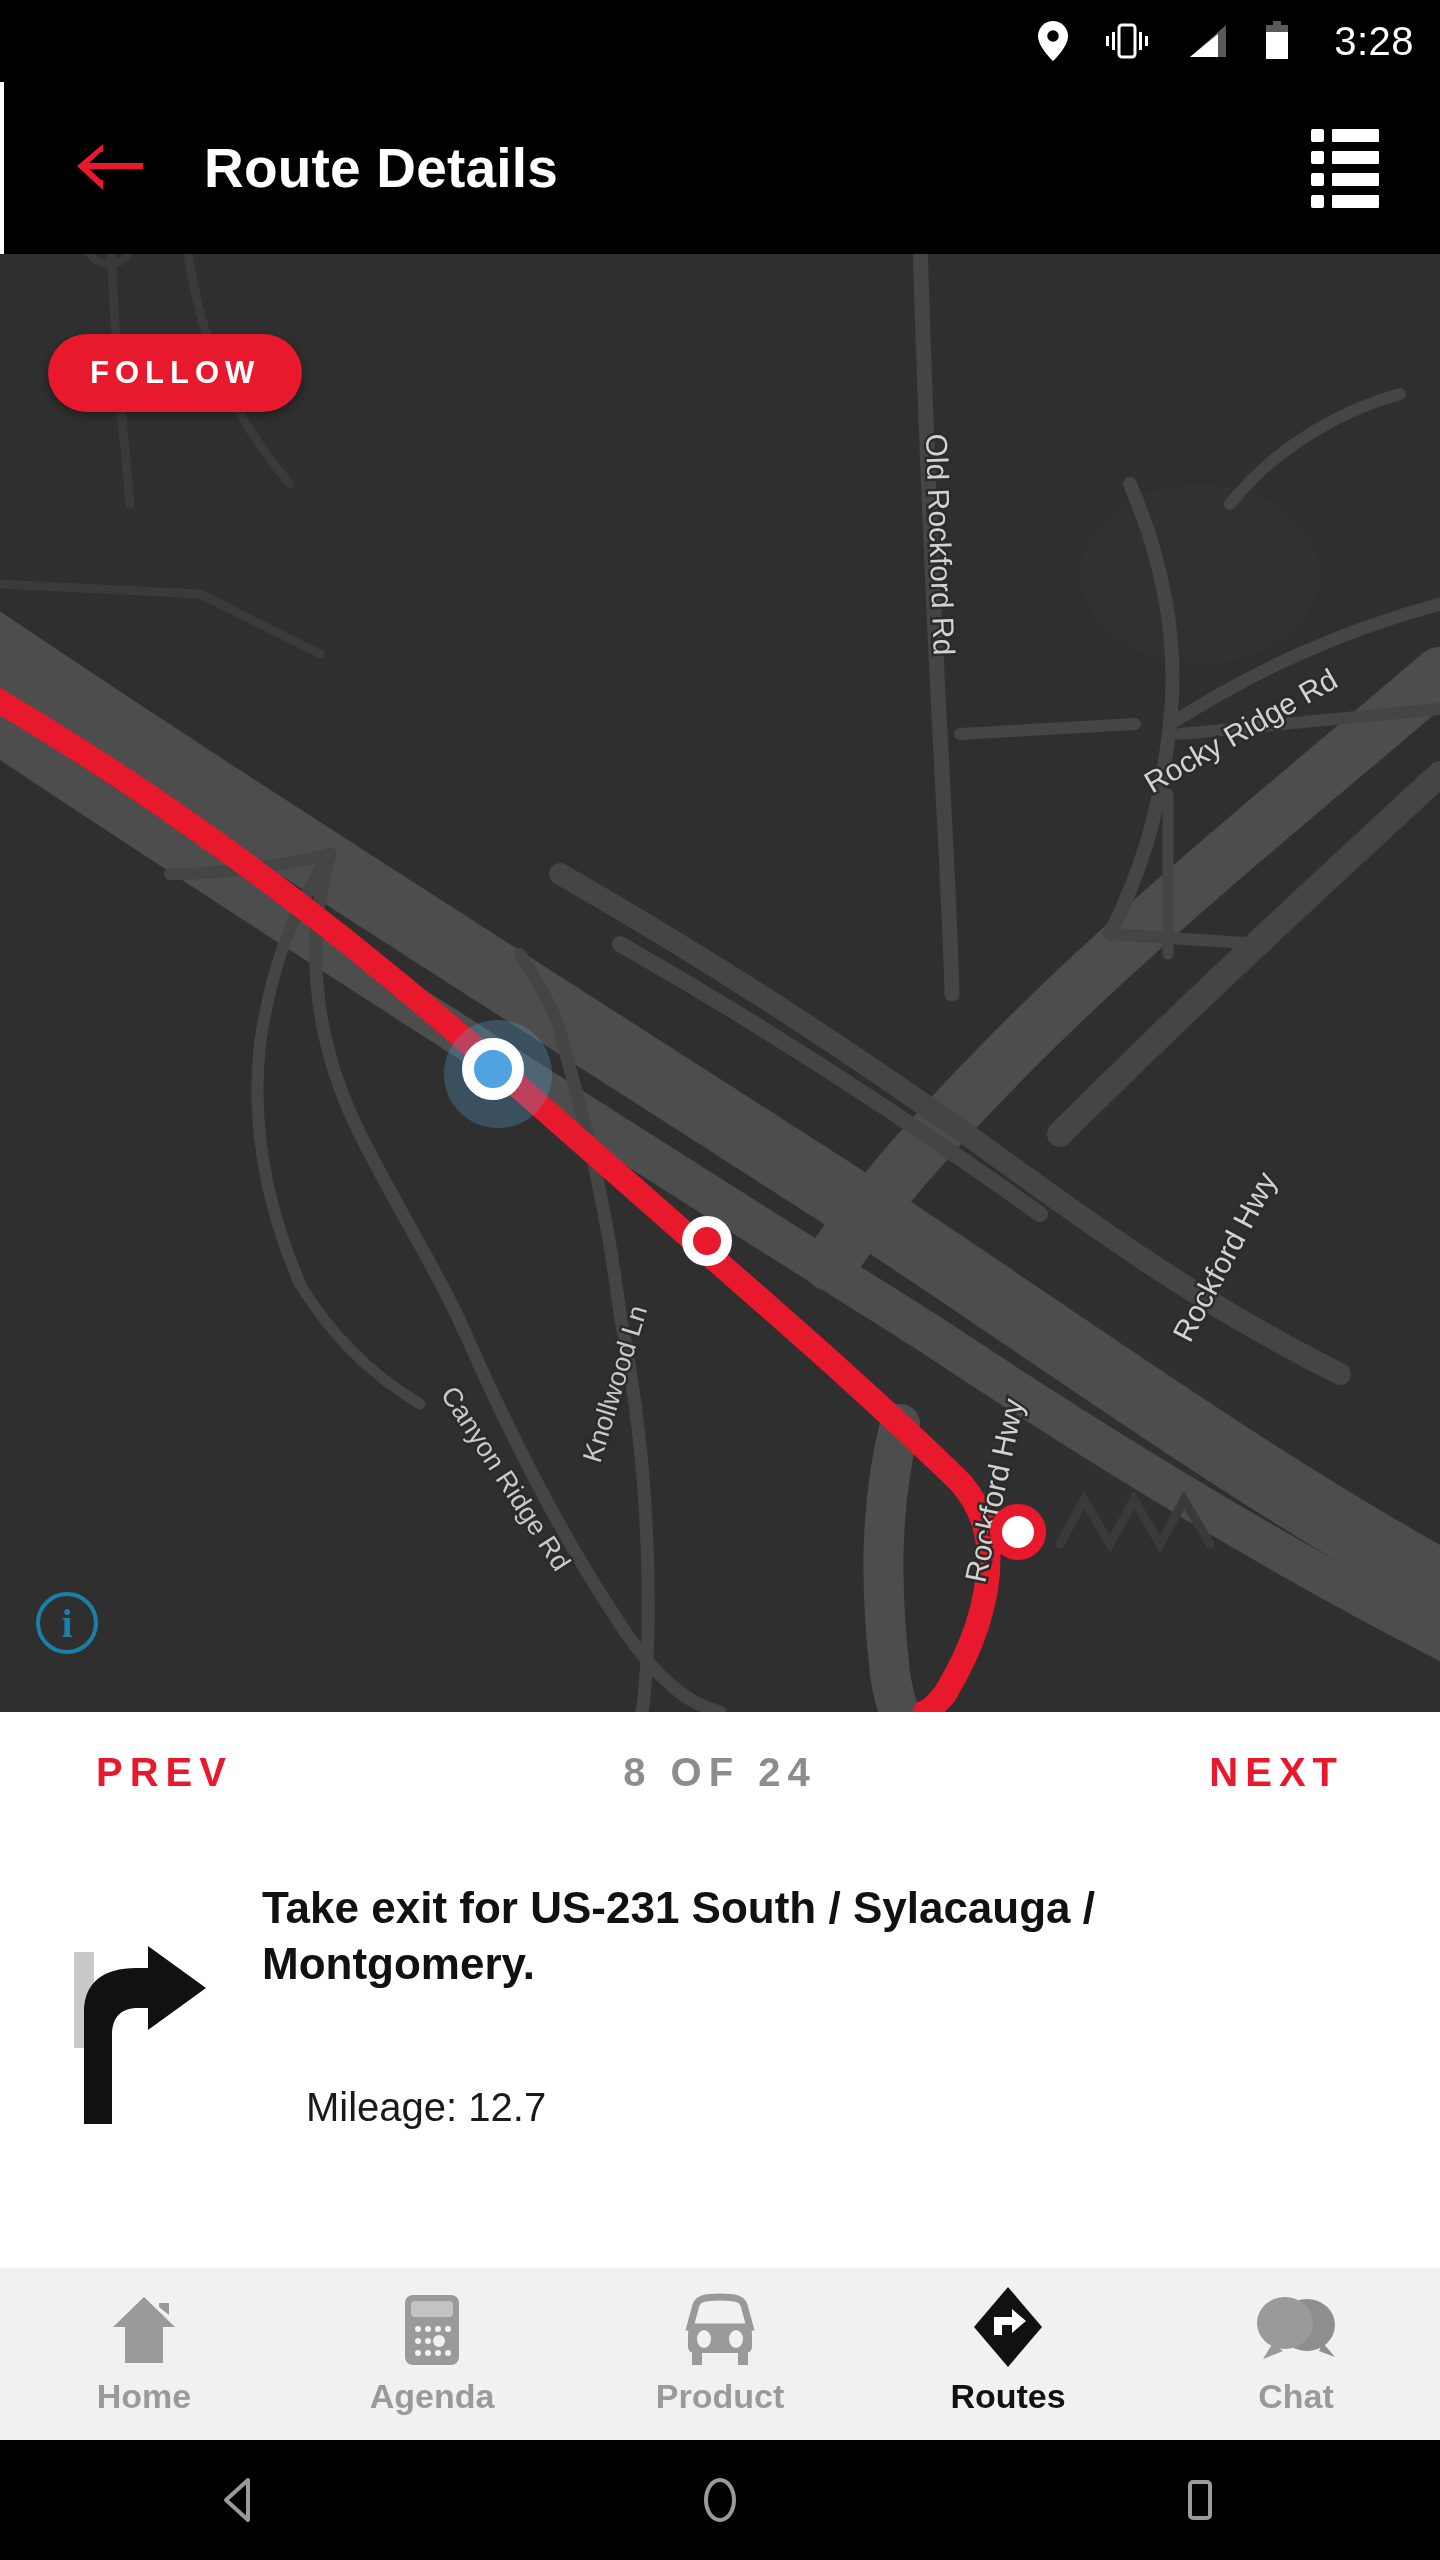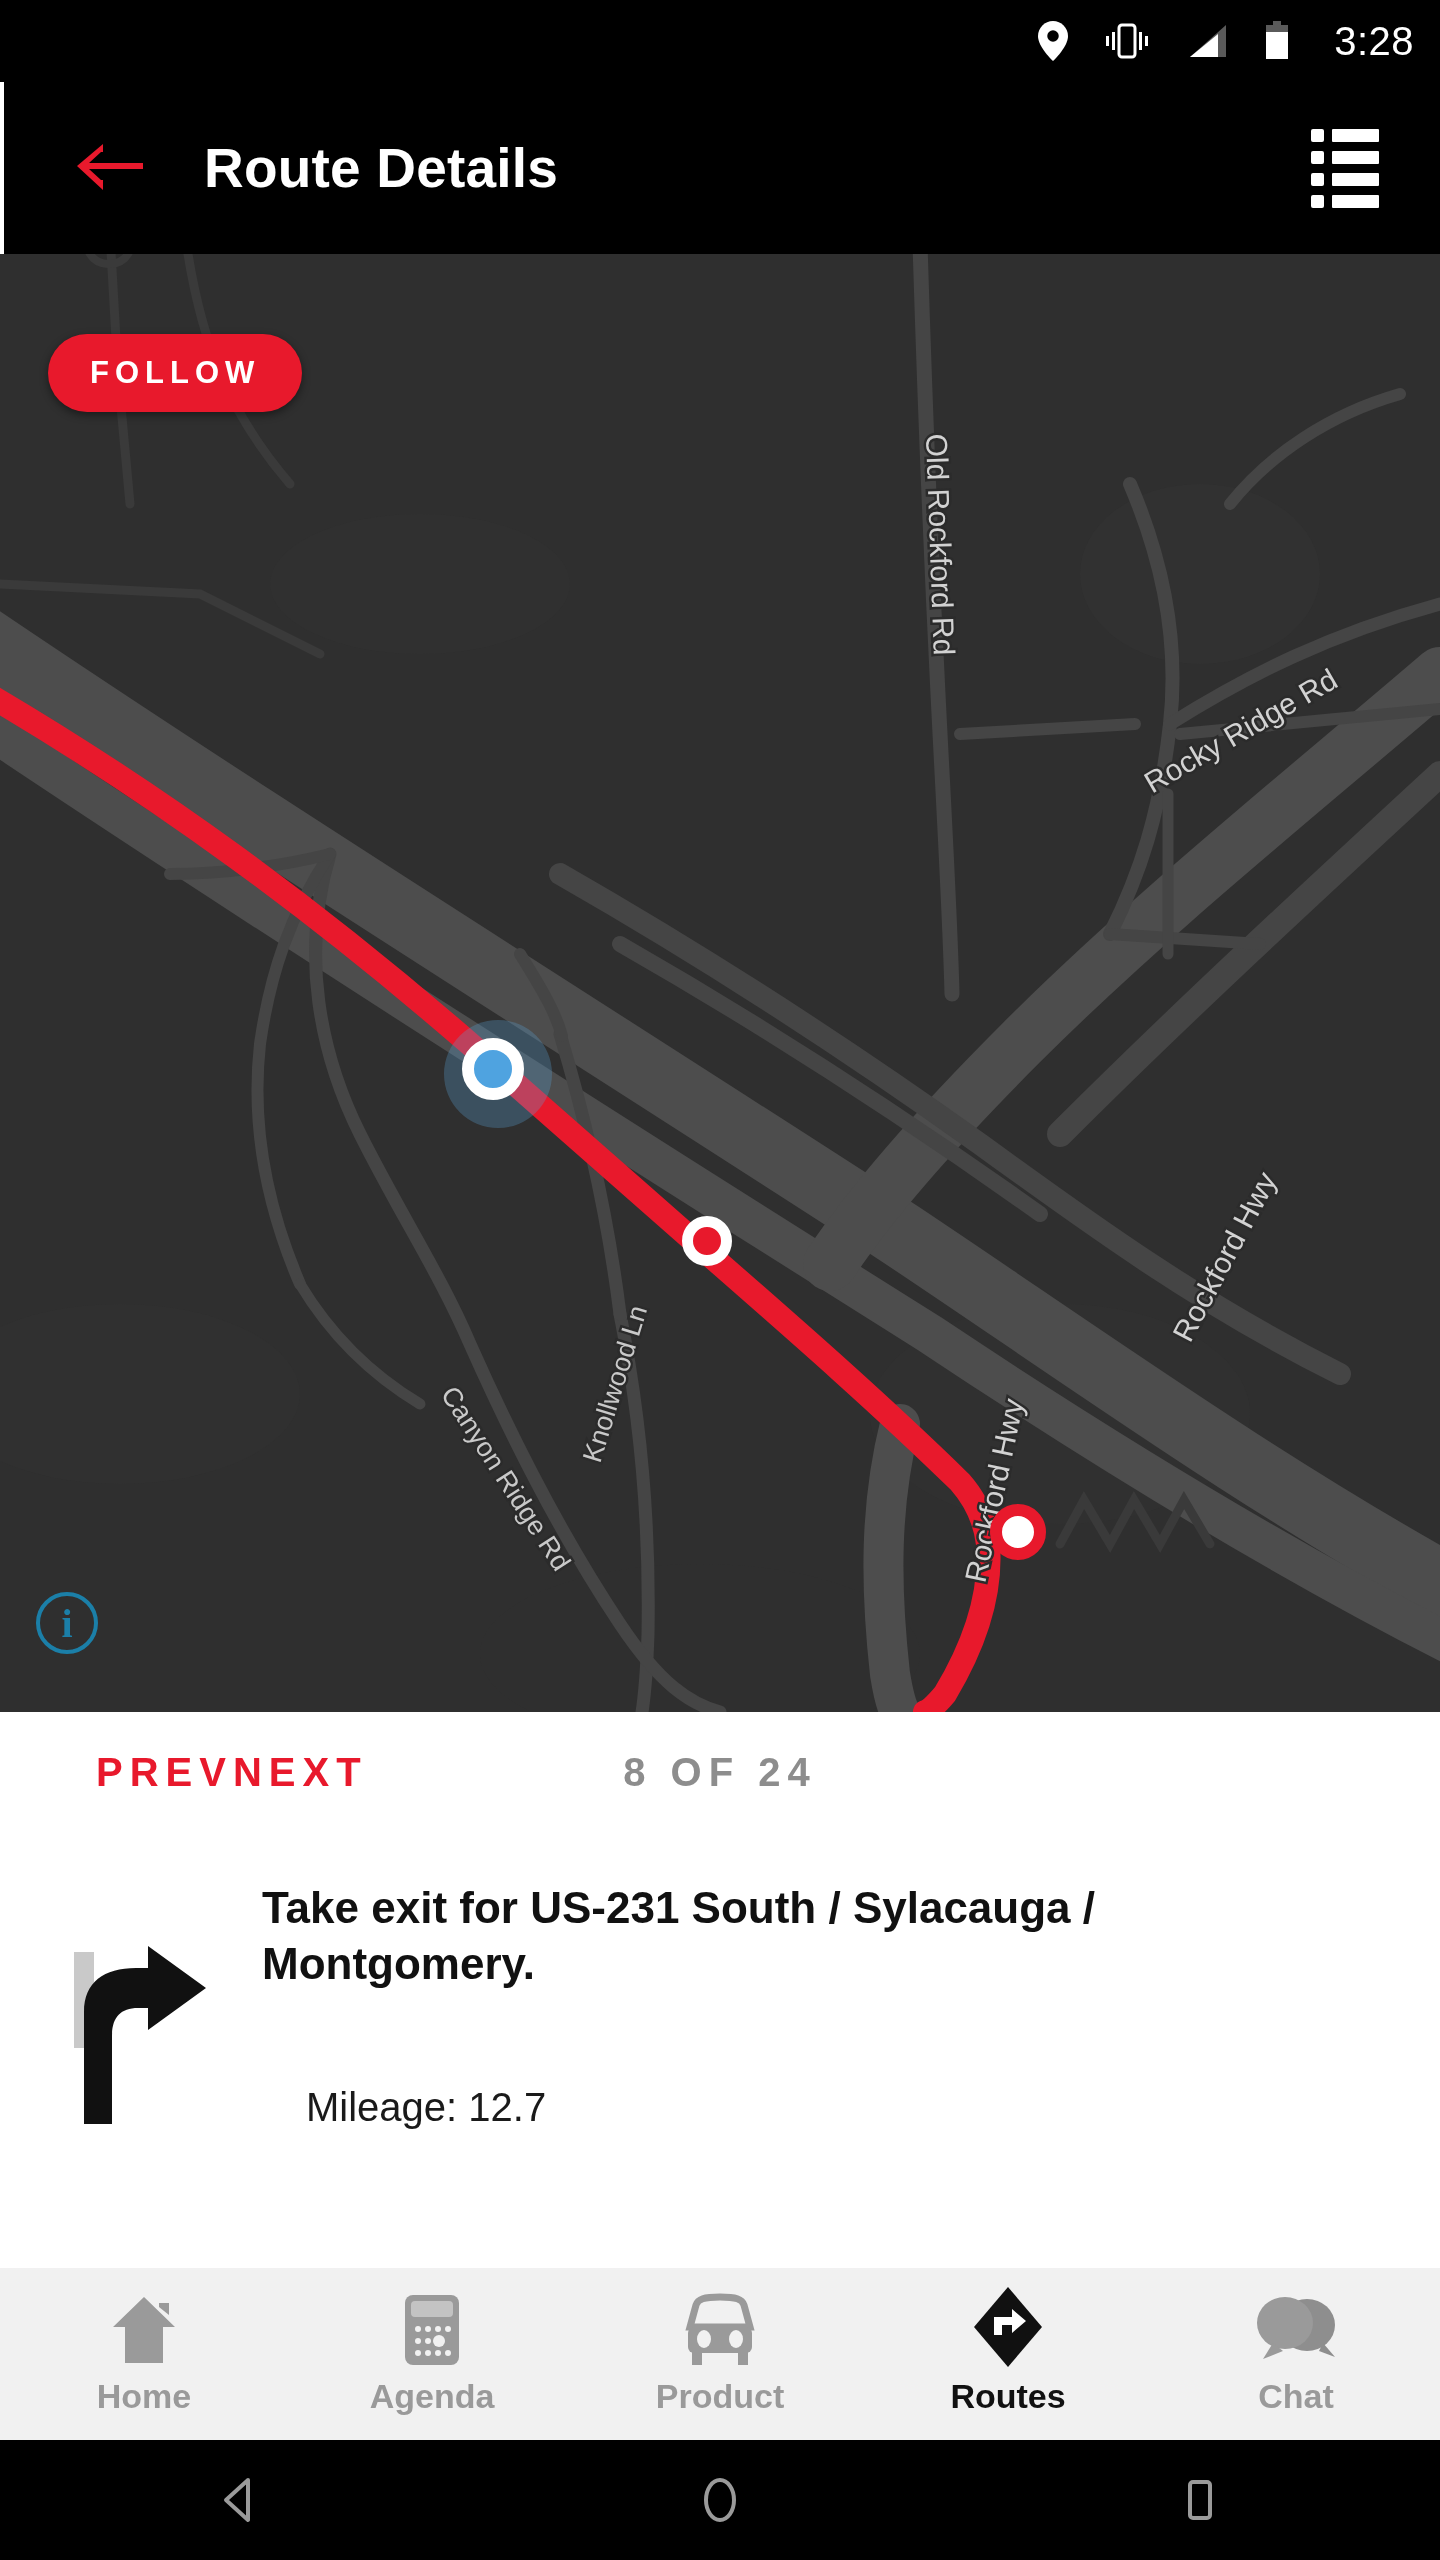--- a/index.html
+++ b/index.html
@@ -89,21 +89,21 @@
     border: 12px solid #e8192c;
   }
 
   
   .details {
     position: absolute; top: 1712px; left: 0; width: 1440px; height: 556px;
     background: #ffffff;
   }
   .nav-row {
     position: relative; height: 120px; display: flex; align-items: center;
-    padding: 0 96px;
+    justify-content: space-between; padding: 0 96px;
   }
   .nav-prev, .nav-next {
     color: #e8192c; font-size: 40px; font-weight: bold;
     letter-spacing: 7px; cursor: pointer;
   }
   .nav-count {
     color: #8d8d8d; font-size: 40px; font-weight: bold; letter-spacing: 7px;
     position: absolute; left: 50%; transform: translateX(-50%);
   }
   .instruction-block {

